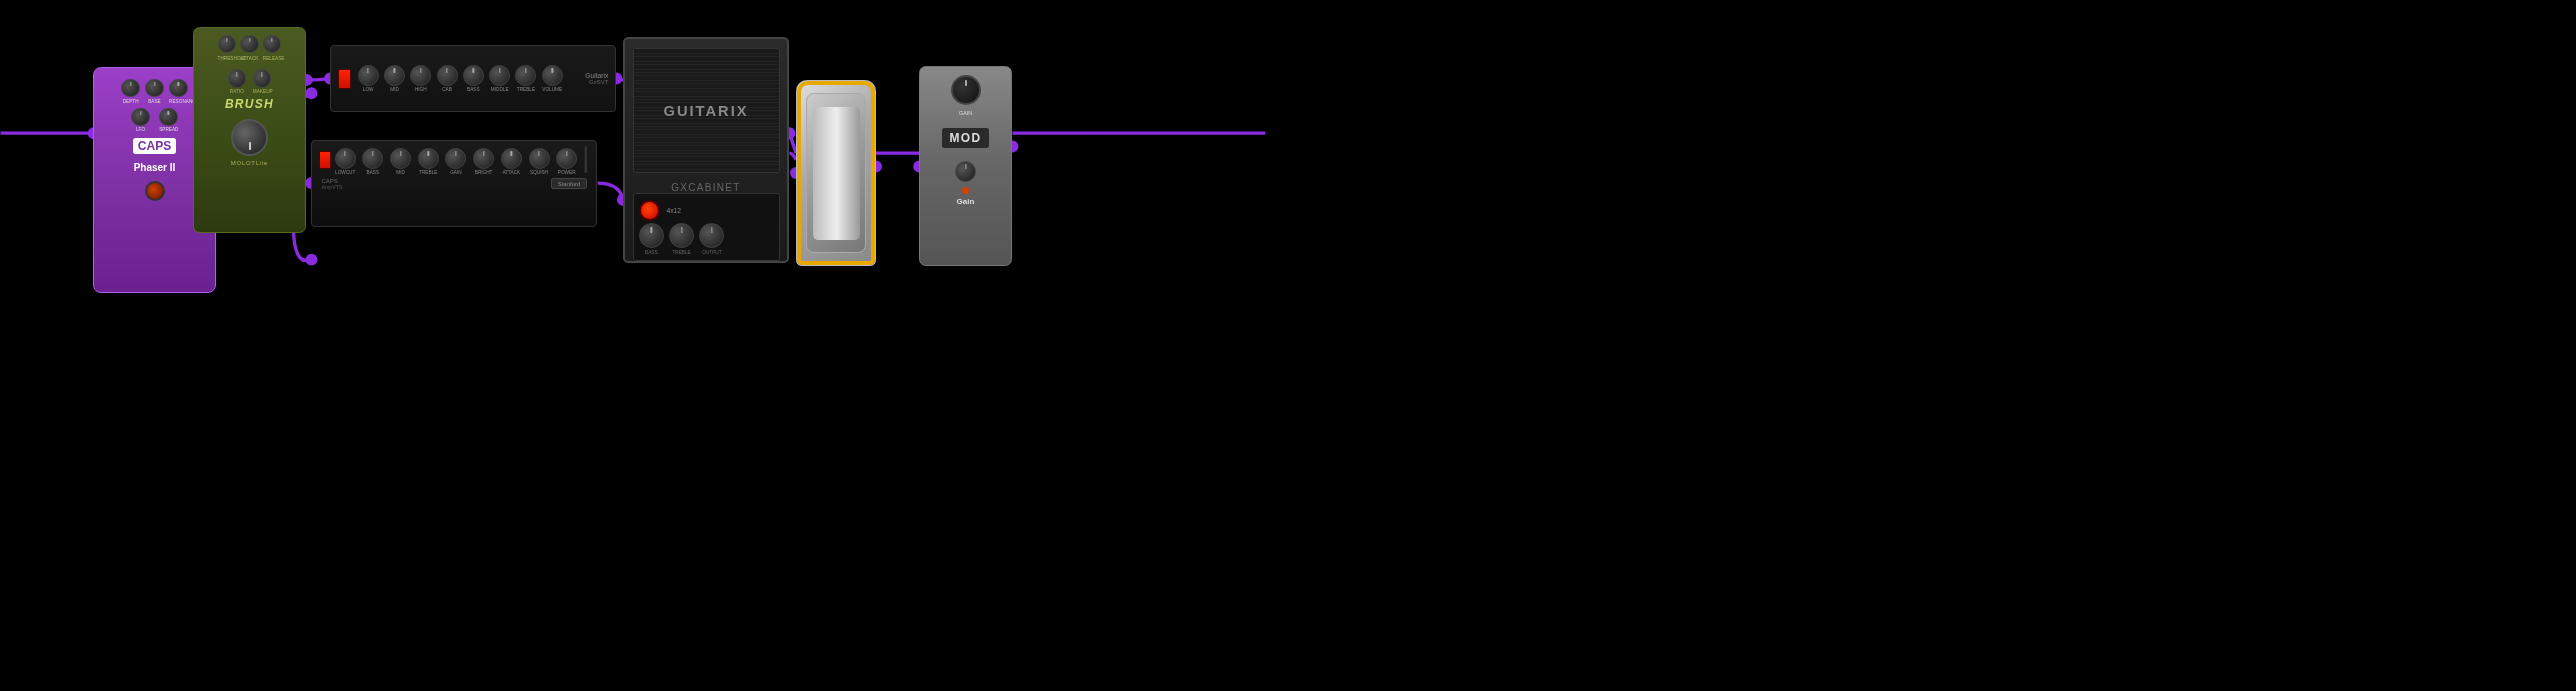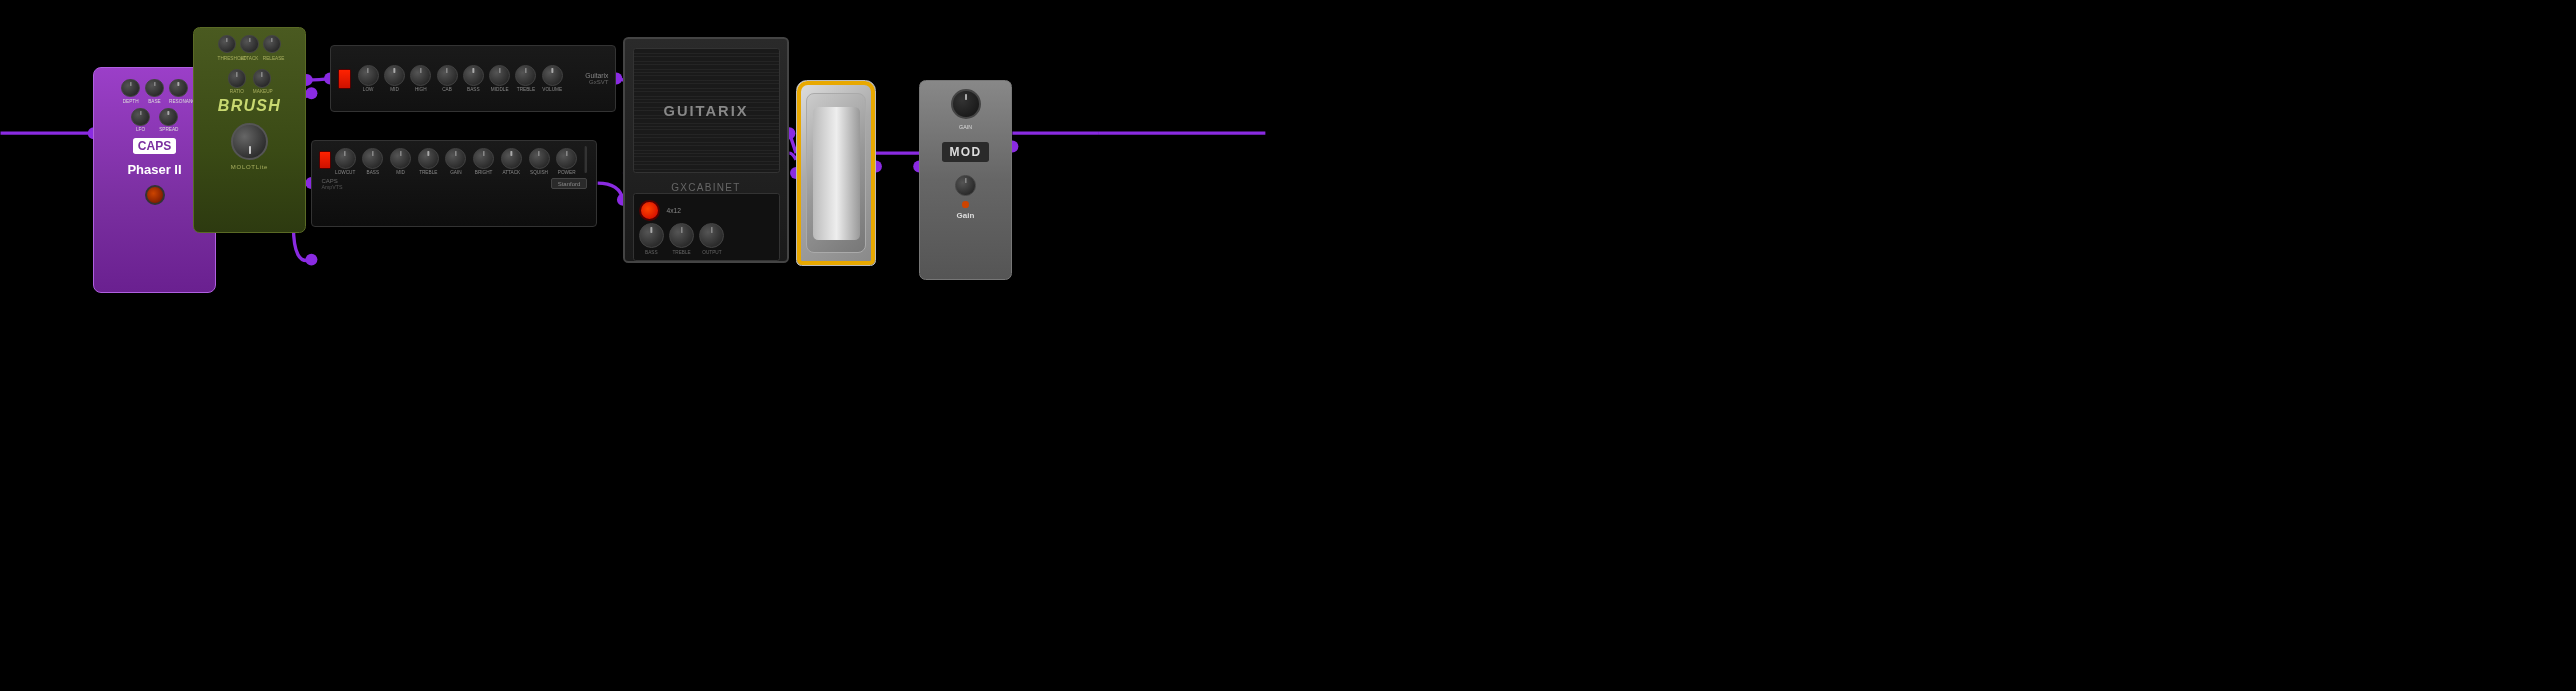--- a/index.html
+++ b/index.html
@@ -89,21 +89,21 @@
       color: #7a2fa0;
       font-weight: bold;
       font-size: 12px;
       padding: 1.3px 5.3px;
       border-radius: 2.7px;
       margin: 5.3px 0;
     }
 
     .phaser-name {
       color: #fff;
-      font-size: 13px;
+      font-size: 10px;
       font-weight: bold;
       margin-top: 2.7px;
     }
 
     .led-button {
       width: 20px;
       height: 20px;
       border-radius: 50%;
       background: radial-gradient(circle at 40% 40%, #cc4400, #661100);
       border: 2px solid #333;
@@ -159,21 +159,21 @@
 
     .brush-label-text {
       color: #aab060;
       font-size: 4.7px;
       text-align: center;
       width: 18.6px;
     }
 
     .brush-logo {
       color: #c8d870;
-      font-size: 16px;
+      font-size: 12px;
       font-weight: bold;
       font-style: italic;
       letter-spacing: 1.3px;
       margin: 2.7px 0;
       text-transform: uppercase;
     }
 
     .brush-bottom-knobs {
       display: flex;
       gap: 6.7px;
@@ -492,21 +492,21 @@
       height: 100%;
       border: 4px solid #e8a800;
       border-radius: 10.7px 10.7px 5.3px 5.3px;
       pointer-events: none;
     }
 
     
     .mod-pedal {
       position: absolute;
       left: 919px;
-      top: 80px;
+      top: 66px;
       width: 93px;
       height: 200px;
       background: linear-gradient(180deg, #888 0%, #666 50%, #555 100%);
       border-radius: 6.7px;
       border: 1.3px solid #777;
       display: flex;
       flex-direction: column;
       align-items: center;
       padding: 8px 5.3px;
     }

